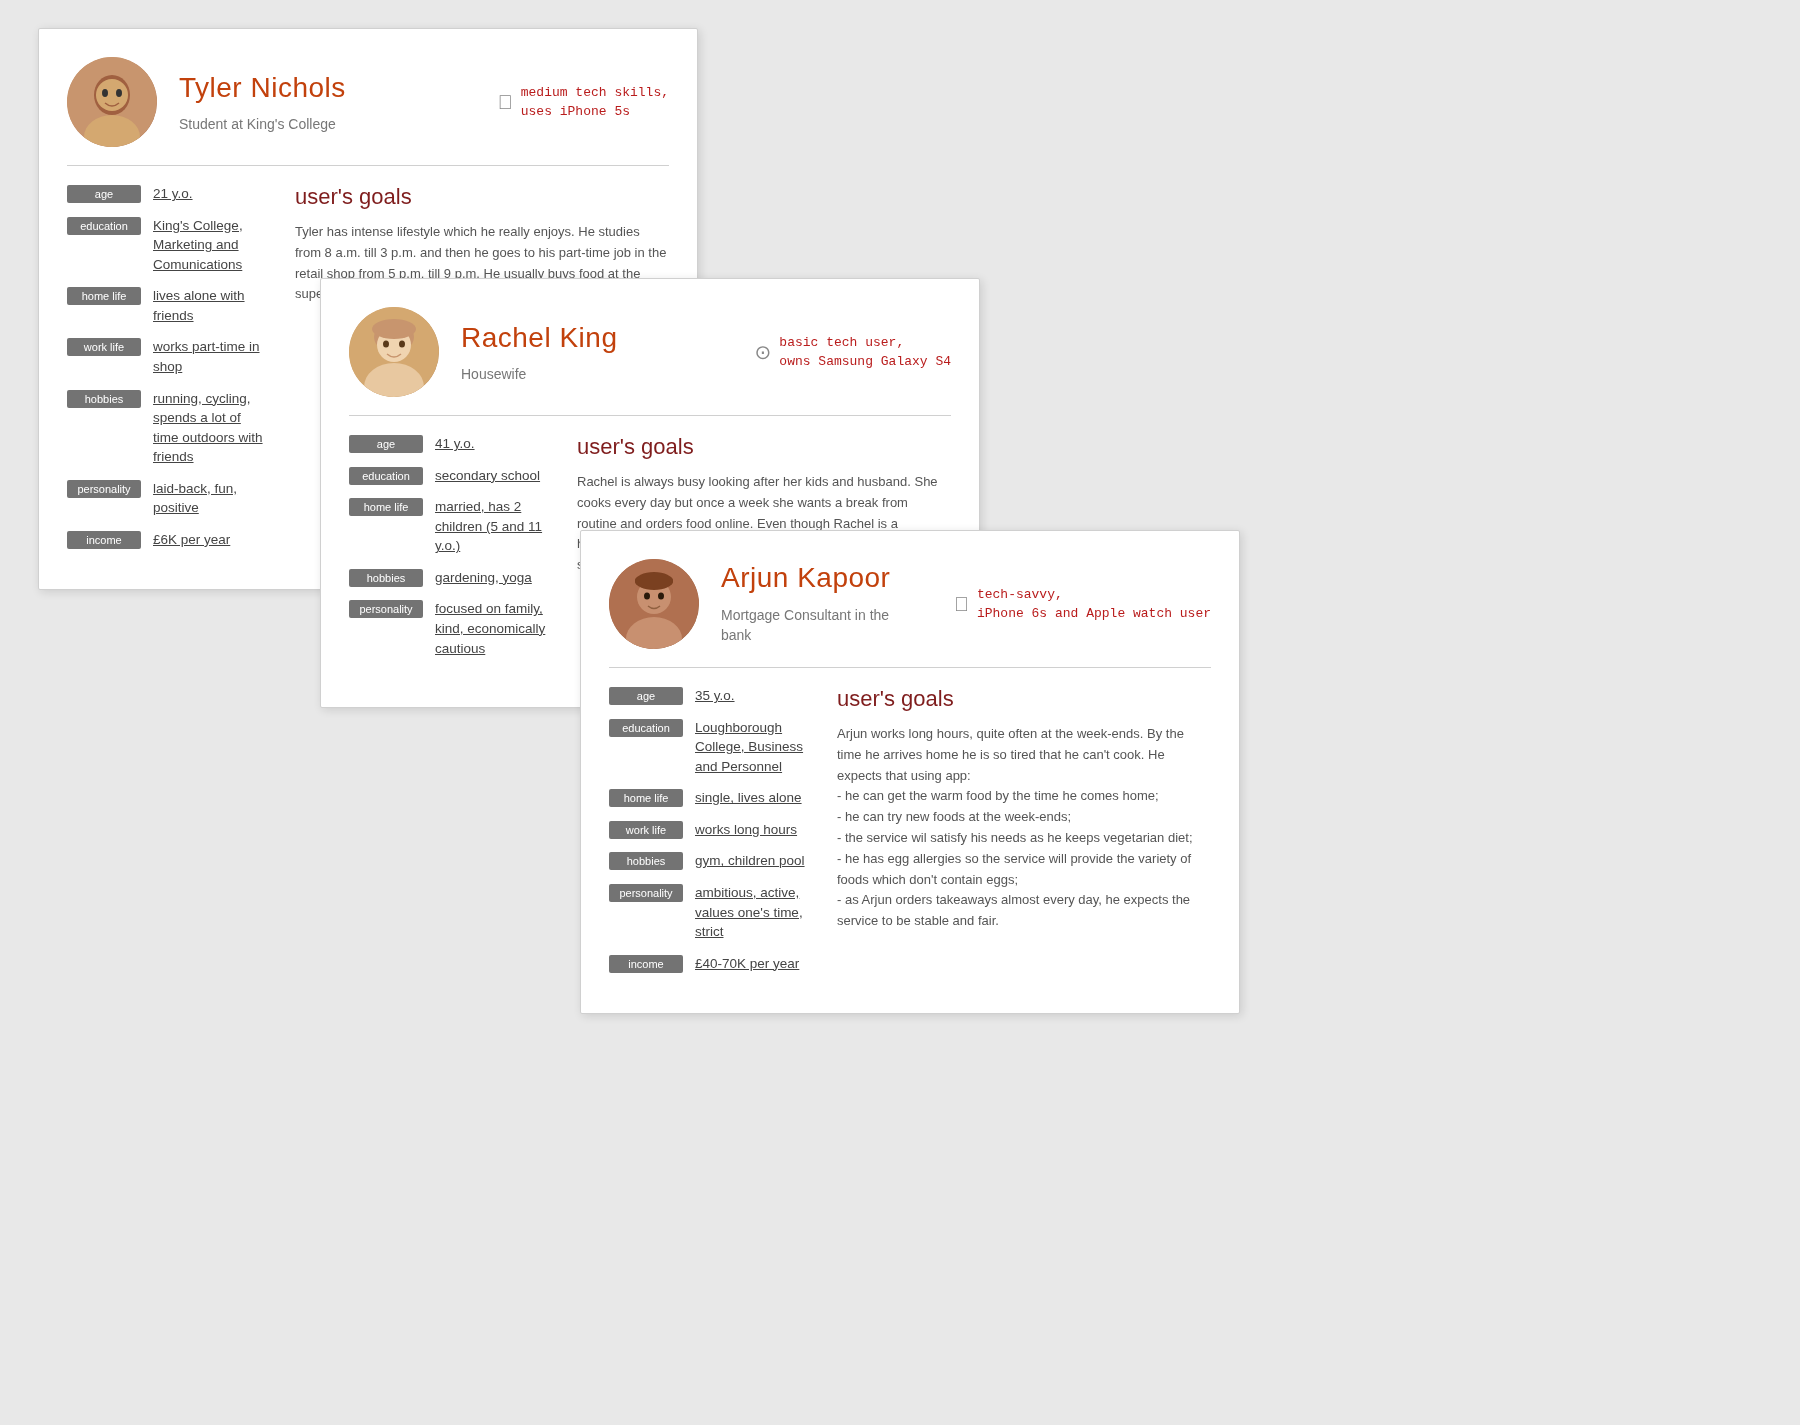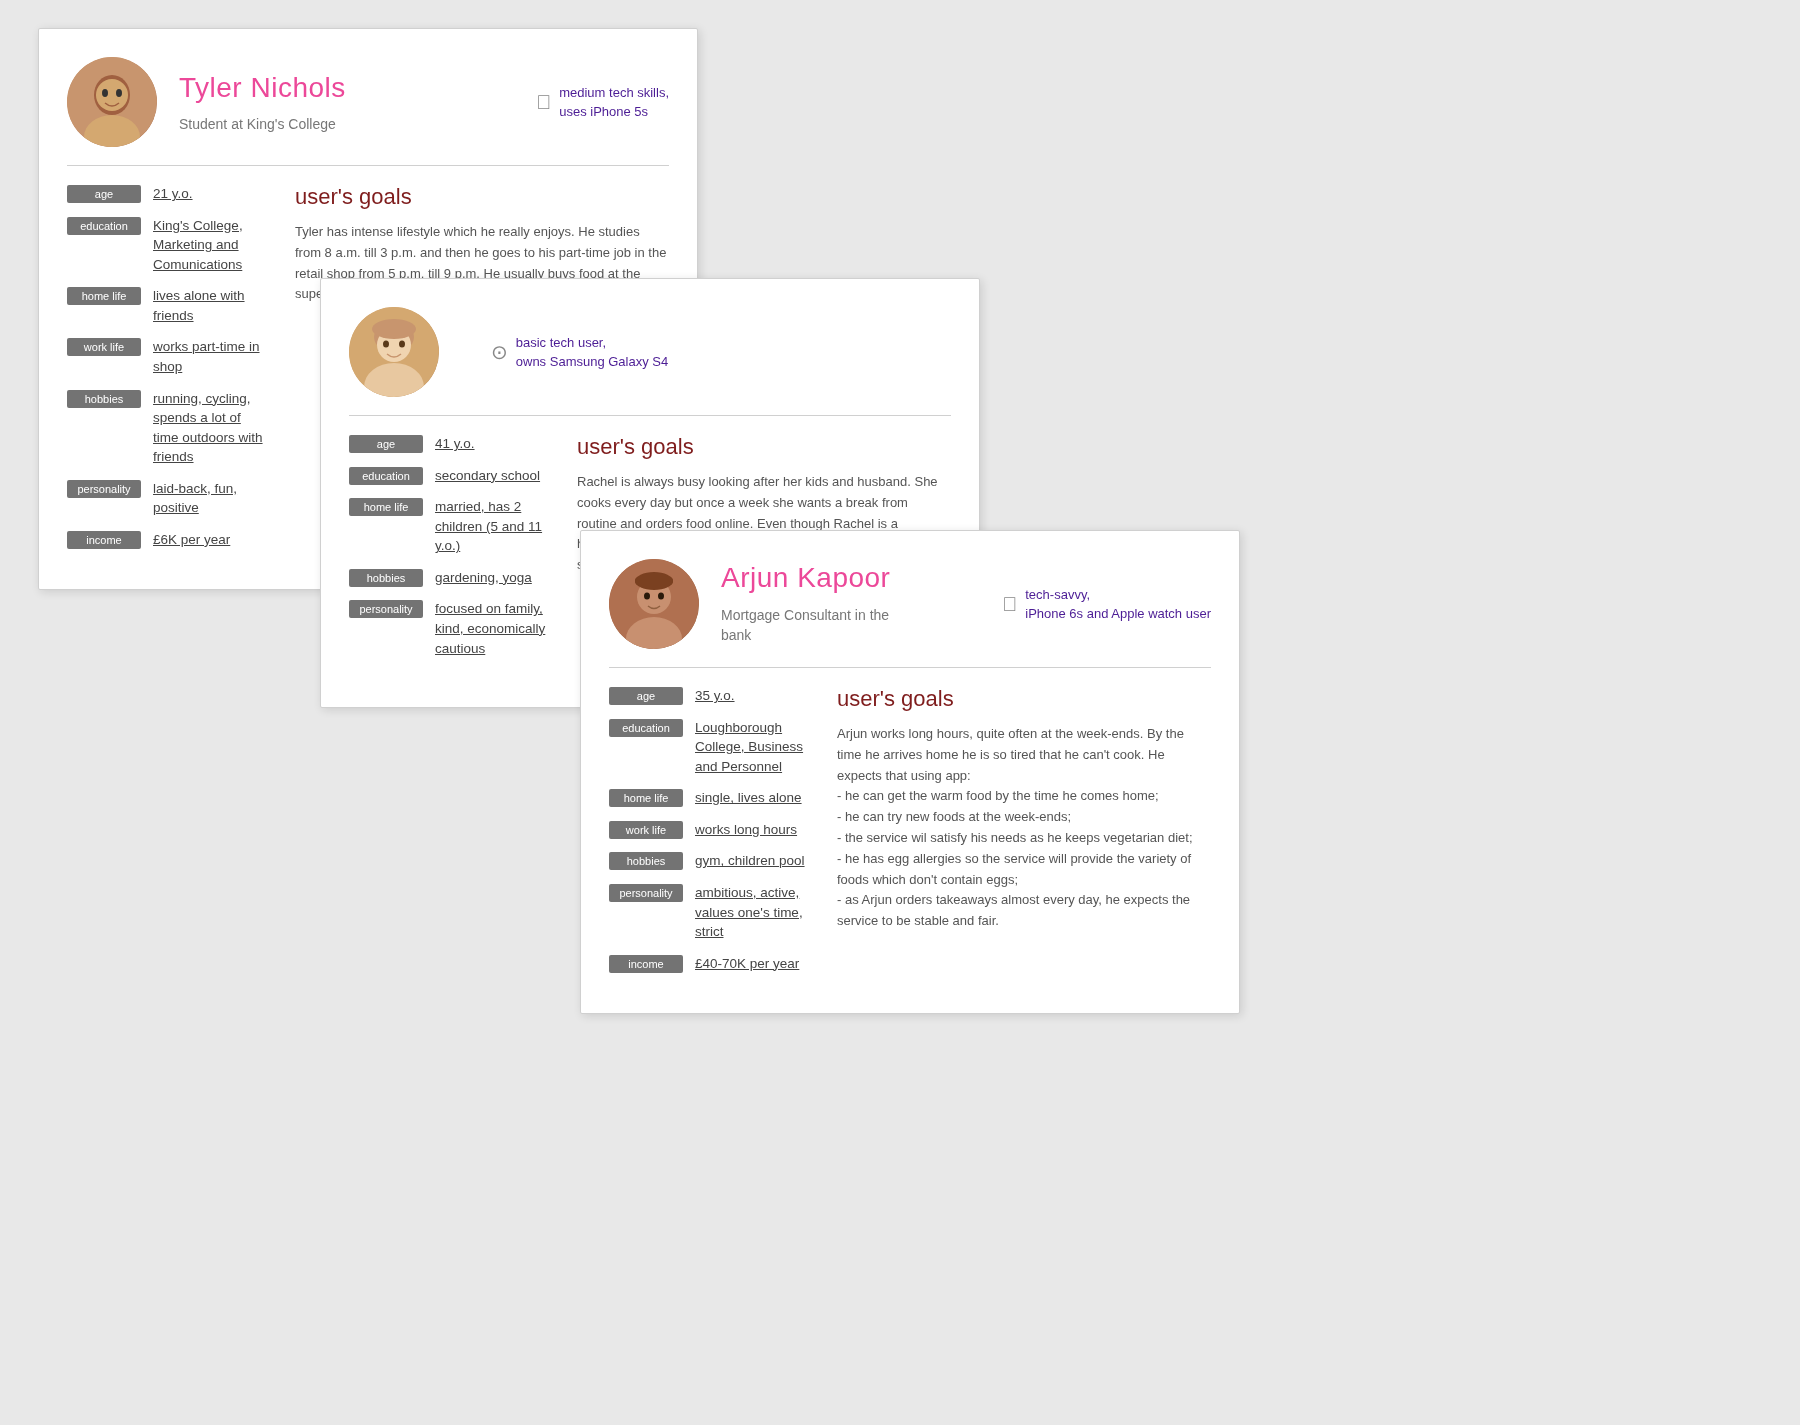--- a/index.html
+++ b/index.html
@@ -69,21 +69,21 @@
       height: 100%;
     }
 
     .persona-name-block {
       flex: 1;
     }
 
     .persona-name {
       font-size: 28px;
       font-weight: 300;
-      color: #ec4899;
+      color: #c2410c;
       letter-spacing: 0.5px;
     }
 
     .persona-title {
       font-size: 14px;
       color: #777;
       margin-top: 12px;
     }
 
     .device-block {
@@ -94,22 +94,23 @@
       flex-shrink: 0;
     }
 
     .device-icon {
       font-size: 20px;
       color: #888;
     }
 
     .device-text {
       font-size: 13px;
-      color: #4c1d95;
+      color: #b91c1c;
       line-height: 1.5;
+      font-family: Liberation Mono, monospace;
     }
 
     
     .card-body {
       display: flex;
       gap: 28px;
     }
 
     .left-col {
       width: 200px;
@@ -245,20 +246,24 @@
         <circle cx="45" cy="45" r="45" fill="#d4a870"></circle>
         <ellipse cx="45" cy="30" rx="20" ry="16" fill="#c8956e"></ellipse>
         <ellipse cx="45" cy="80" rx="30" ry="24" fill="#e8c8a0"></ellipse>
         <circle cx="45" cy="38" r="17" fill="#f0d4b0"></circle>
         <ellipse cx="37" cy="37" rx="3" ry="3.5" fill="#5a3a1a"></ellipse>
         <ellipse cx="53" cy="37" rx="3" ry="3.5" fill="#5a3a1a"></ellipse>
         <path d="M38 47 Q45 53 52 47" stroke="#c8956e" stroke-width="1.5" fill="none"></path>
         <ellipse cx="45" cy="22" rx="22" ry="10" fill="#c8956e"></ellipse>
       </svg>
     </div>
+    <div class="persona-name-block">
+      <div class="persona-name">Rachel King</div>
+      <div class="persona-title">Housewife</div>
+    </div>
     <div class="device-block">
       <span class="device-icon">⊙</span>
       <div class="device-text">basic tech user,<br>owns Samsung Galaxy S4</div>
     </div>
   </div>
   <div class="card-body">
     <div class="left-col">
       <div class="info-row">
         <span class="label-tag">age</span>
         <span class="info-value">41 y.o.</span>

